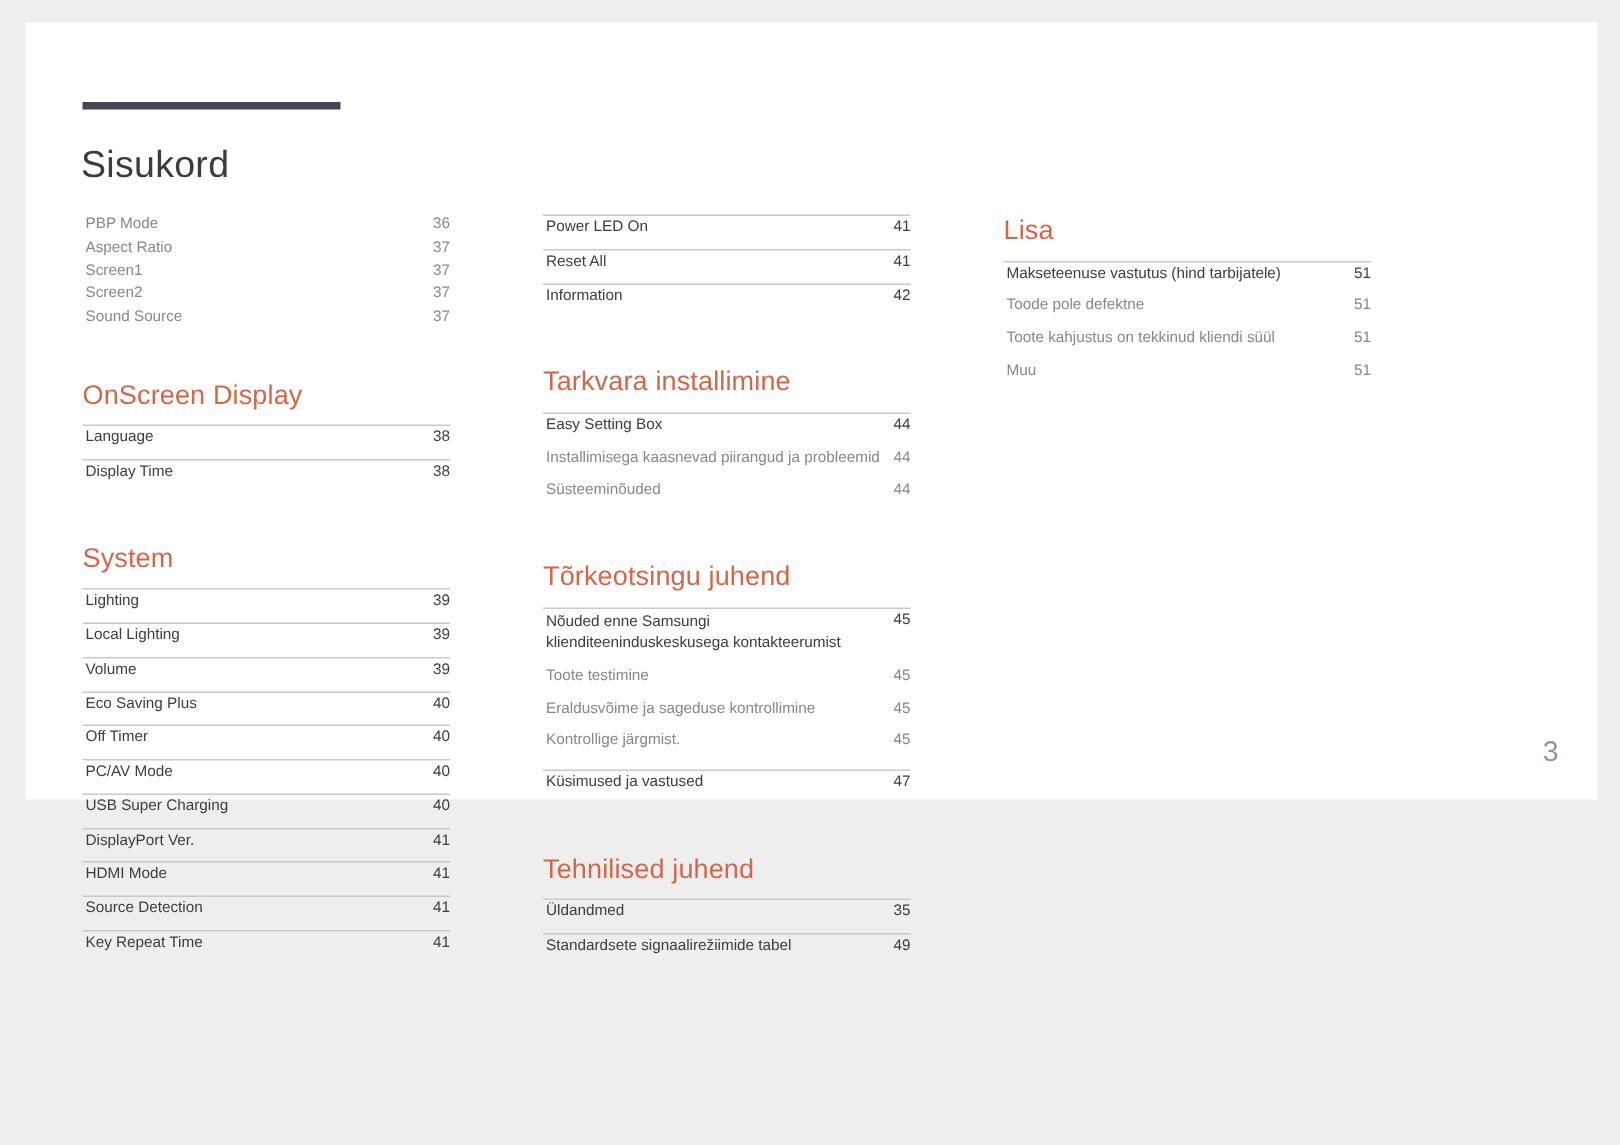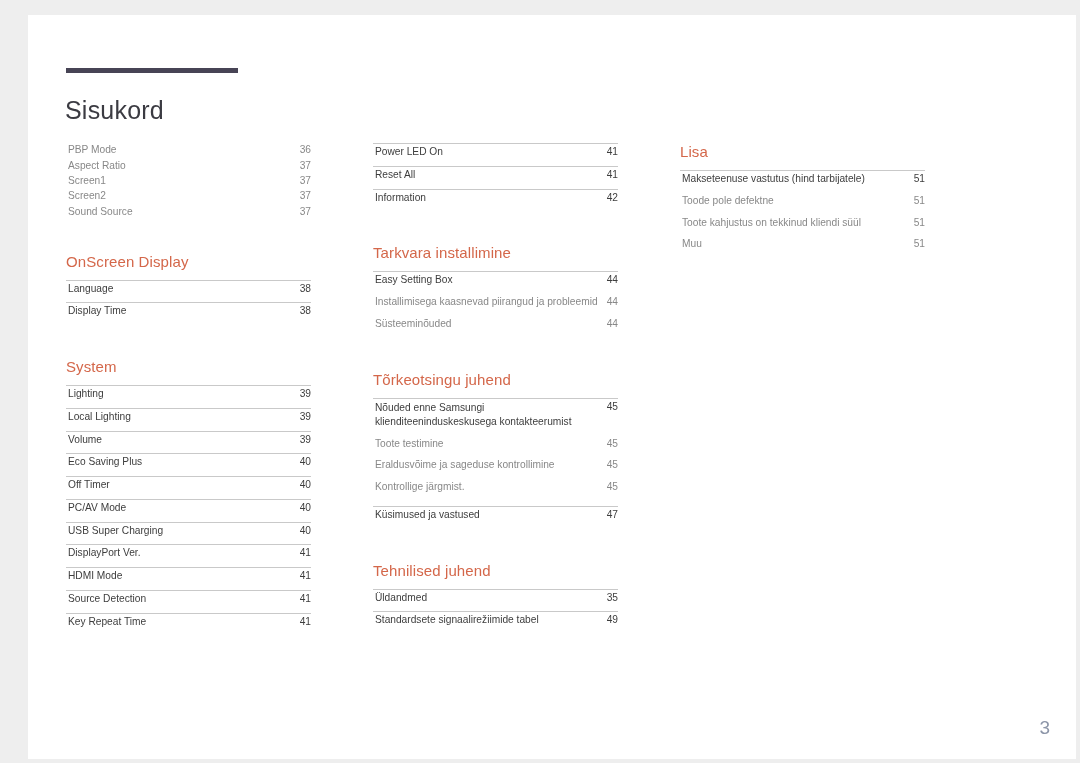--- a/index.html
+++ b/index.html
@@ -9,24 +9,24 @@
   body {
     width: 1080px;
     height: 763px;
     background: #eeeeee;
     font-family: "Liberation Sans", sans-serif;
     overflow: hidden;
   }
 
   .page-sheet {
     position: absolute;
-    left: 28px;
+    left: 17px;
     top: 15px;
     width: 1048px;
-    height: 744px;
+    height: 518px;
     background: #ffffff;
   }
 
   
   .title-bar {
     position: absolute;
     left: 38px;
     top: 53px;
     width: 172px;
     height: 5px;
@@ -57,21 +57,21 @@
     width: 245px;
     flex: 0 0 245px;
   }
 
   
   .section {
     margin-bottom: 0;
   }
   .section-heading {
     color: #d4674a;
-    font-size: 15px;
+    font-size: 18px;
     font-weight: 400;
     line-height: 1.2;
     margin: 0 0 9px 0;
     letter-spacing: 0.1px;
   }
 
   .entry-list {
     margin: 0;
     padding: 0;
     list-style: none;

